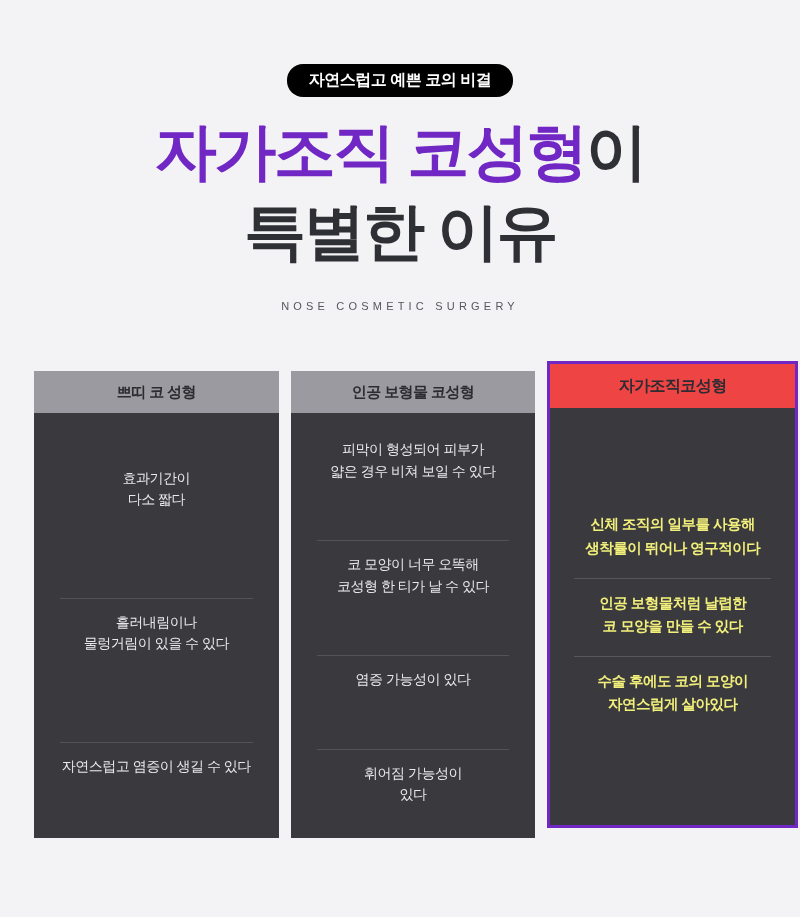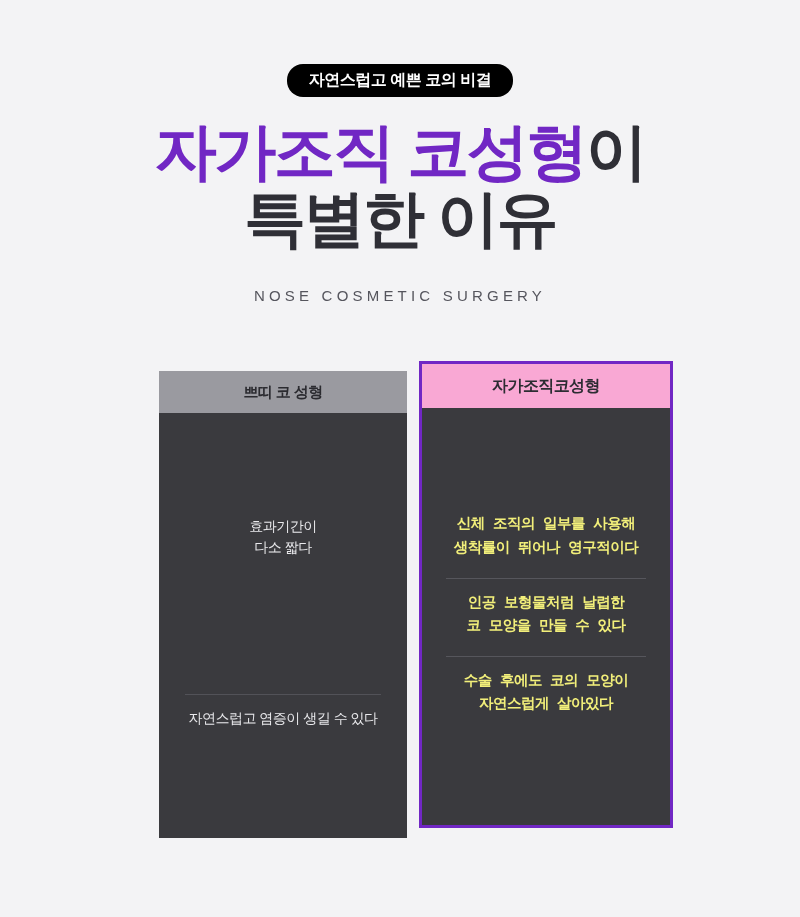--- a/index.html
+++ b/index.html
@@ -38,30 +38,30 @@
     text-align: center;
     margin-top: 22px;
     line-height: 1.08;
   }
   .headline .l1, .headline .l2 {
     font-size: 62px;
     font-weight: bold;
     letter-spacing: -2.5px;
     white-space: nowrap;
   }
-  .headline .l1 { margin-bottom: 0; }
+  .headline .l1 { margin-bottom: 13px; }
   .headline .l2 { margin-top: 0; }
   .purple { color: #7127c4; }
   .dark { color: #2f2f36; }
 
   .subline {
     text-align: center;
     margin-top: 34px;
     color: #55555d;
-    font-size: 15px;
+    font-size: 11px;
     letter-spacing: 4.2px;
     font-weight: 500;
   }
 
   
   .cards {
     position: absolute;
     left: 16px;
     top: 371px;
     width: 800px;
@@ -120,32 +120,32 @@
 
   
   .card.highlight {
     width: 254px;
     border: 3px solid #7127c4;
     background: #3a3a3e;
     height: 467px;
     margin-top: -10px;
   }
   .card.highlight .card-title {
-    background: #f9a8d4;
+    background: #ef4444;
     color: #2c2c32;
     height: 44px;
     font-size: 16px;
   }
   .card.highlight .item {
     color: #f2ef7a;
     font-weight: bold;
     font-size: 14.5px;
     line-height: 1.6;
   }
-  .card.highlight .card-body { justify-content: center; gap: 4px; padding: 17px 16px 20px; font-family: Liberation Mono, monospace; }
+  .card.highlight .card-body { justify-content: center; gap: 4px; padding: 17px 16px 20px; }
   .card.highlight .item + .item::before { background: #56565c; }
 </style>
 </head>
 <body>
 
 <div class="page">
 
   <div class="badge-wrap">
     <span class="badge">자연스럽고 예쁜 코의 비결</span>
   </div>
@@ -156,24 +156,34 @@
   </div>
 
   <div class="subline">NOSE COSMETIC SURGERY</div>
 
   <div class="cards">
 
     <div class="card plain header-gray">
       <div class="card-title">쁘띠 코 성형</div>
       <div class="card-body">
         <div class="item">효과기간이<br>다소 짧다</div>
+        <div class="item">흘러내림이나<br>물렁거림이 있을 수 있다</div>
         <div class="item">자연스럽고 염증이 생길 수 있다</div>
       </div>
     </div>
 
+    <div class="card plain header-gray">
+      <div class="card-title">인공 보형물 코성형</div>
+      <div class="card-body">
+        <div class="item">피막이 형성되어 피부가<br>얇은 경우 비쳐 보일 수 있다</div>
+        <div class="item">코 모양이 너무 오똑해<br>코성형 한 티가 날 수 있다</div>
+        <div class="item">염증 가능성이 있다</div>
+        <div class="item">휘어짐 가능성이<br>있다</div>
+      </div>
+    </div>
 
     <div class="card highlight">
       <div class="card-title">자가조직코성형</div>
       <div class="card-body">
         <div class="item">신체 조직의 일부를 사용해<br>생착률이 뛰어나 영구적이다</div>
         <div class="item">인공 보형물처럼 날렵한<br>코 모양을 만들 수 있다</div>
         <div class="item">수술 후에도 코의 모양이<br>자연스럽게 살아있다</div>
       </div>
     </div>
 

